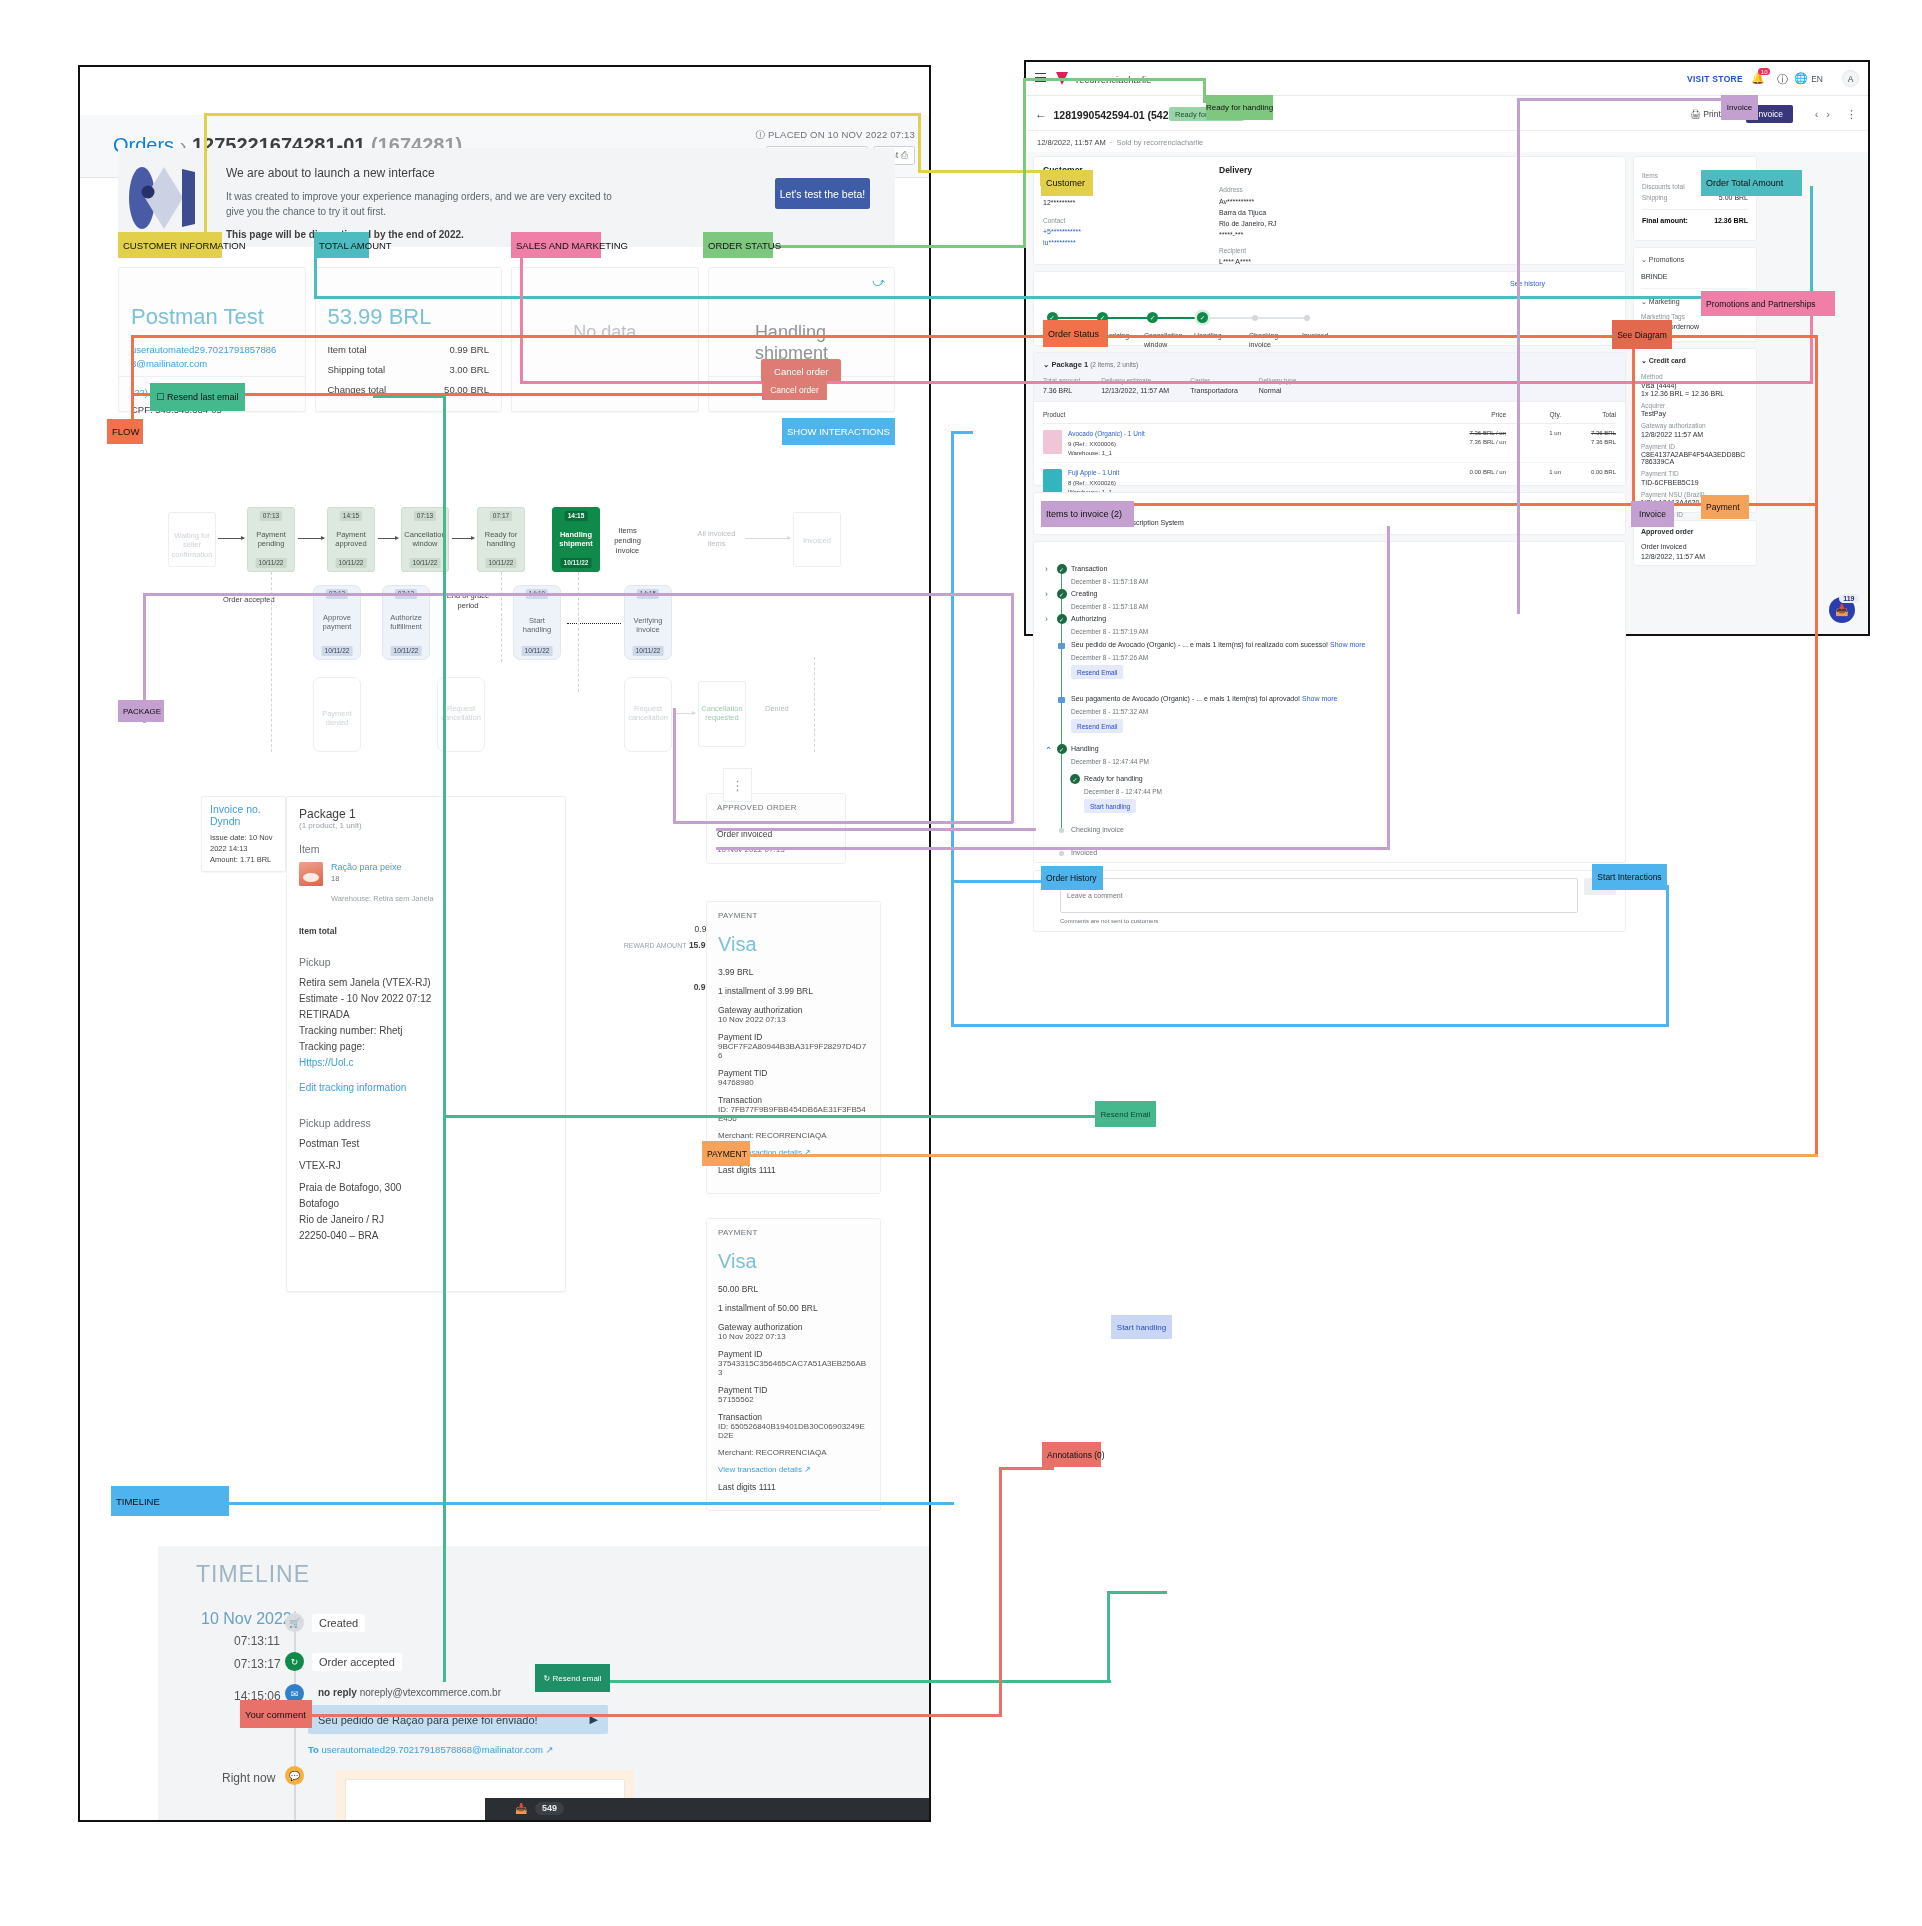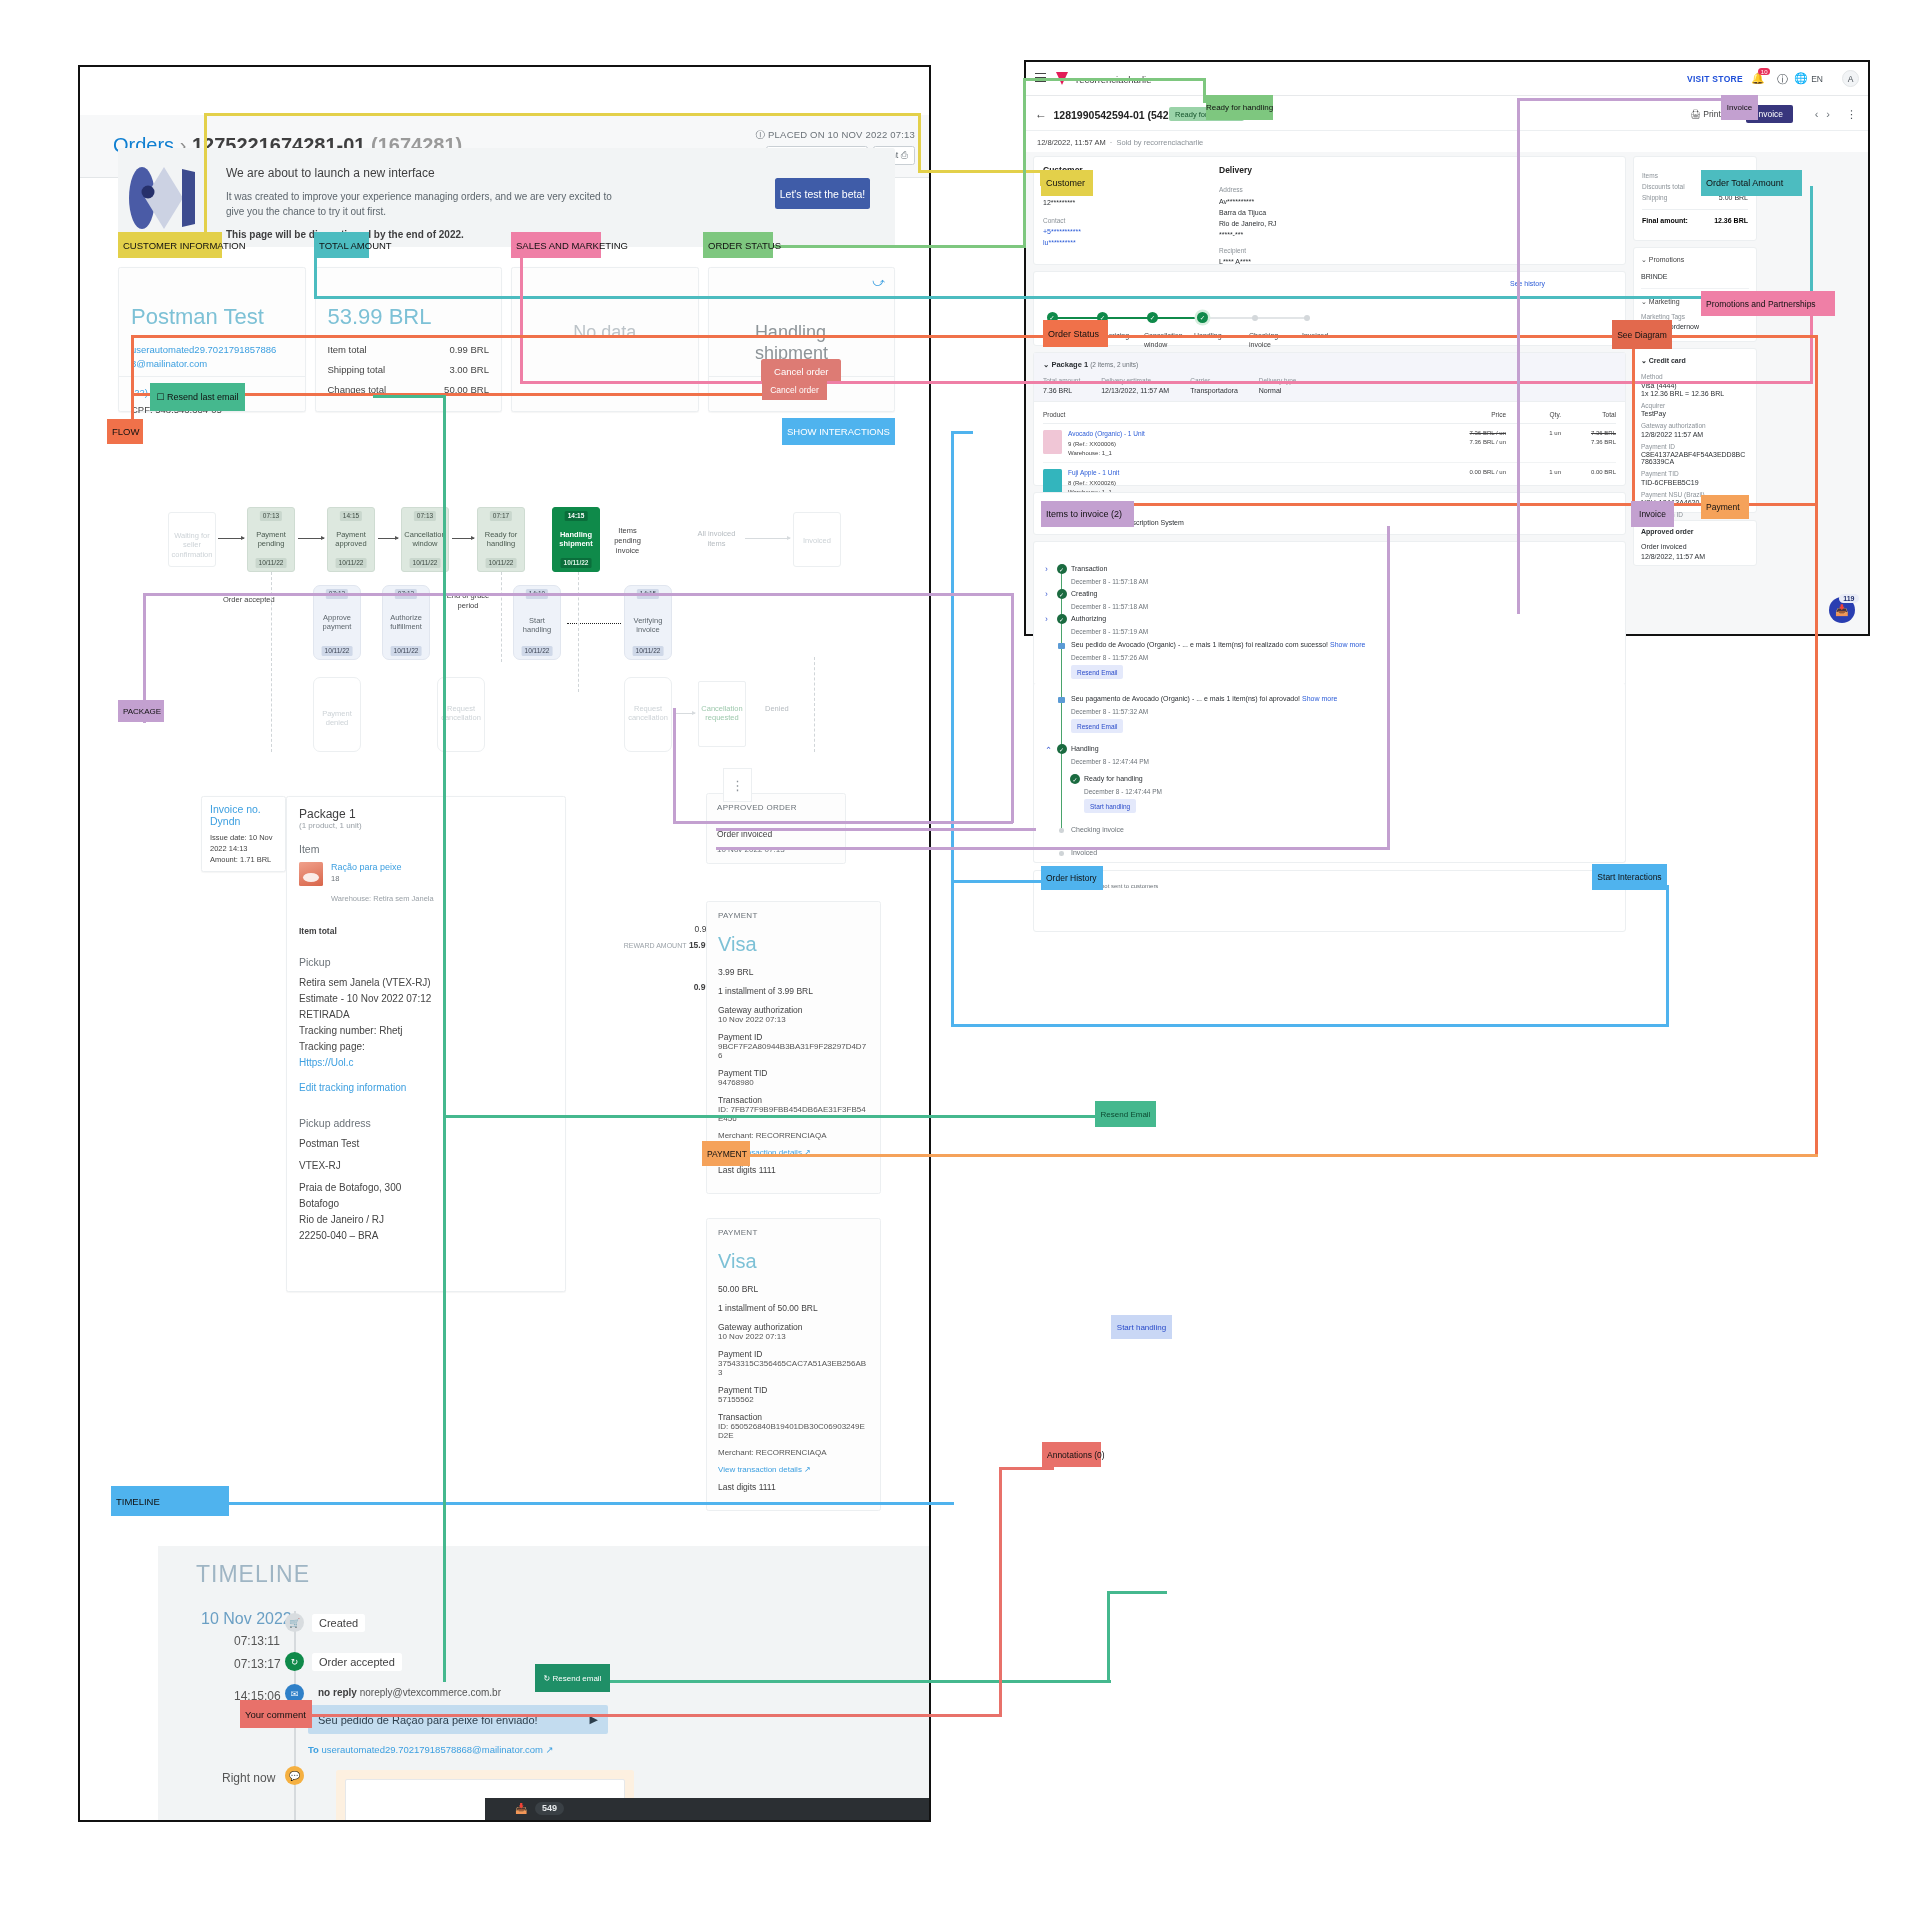--- a/index.html
+++ b/index.html
@@ -752,20 +752,25 @@
         <div class="hist-btn" style="left:50px;top:116px">Start handling</div>
 
         <div class="hist-dot gray" style="left:25px;top:145px"></div>
         <div class="hist-ttl" style="left:37px;top:143px;color:#6b7278">Checking invoice</div>
 
         <div class="hist-dot gray" style="left:25px;top:168px"></div>
         <div class="hist-ttl" style="left:37px;top:166px;color:#6b7278">Invoiced</div>
       </div>
 
       <div class="mcard" style="left:7px; top:718px; width:593px; height:62px; padding:7px 9px">
+        <div style="display:flex;gap:6px;align-items:flex-start">
+          <div style="width:11px;height:11px;border-radius:50%;background:#2a3eb1;color:#fff;font-size:6px;display:flex;align-items:center;justify-content:center">A</div>
+          <input style="flex: 1 1 0%; height: 35px; border: 0.8px solid rgb(215, 219, 222); border-radius: 2px; padding: 0px 6px; font-size: 7px; color: rgb(107, 114, 120); font-family: &quot;Liberation Sans&quot;, sans-serif;" placeholder="Leave a comment">
+          <div style="background:#eceef0;color:#6b7278;font-size:7px;border-radius:2px;padding:5px 8px">Send</div>
+        </div>
         <div style="font-size:6px;color:#6b7278;margin-top:5px;margin-left:17px">Comments are not sent to customers</div>
       </div>
 
       <div class="fab">📥</div>
       <div class="fab-badge">119</div>
     </div>
   </div>
 
   <div class="conn conn-v" style="left:204px; top:113px; height:131px; background:#e3d04a"></div>
   <div class="conn conn-h" style="left:204px; top:113px; width:717px; background:#e3d04a"></div>

